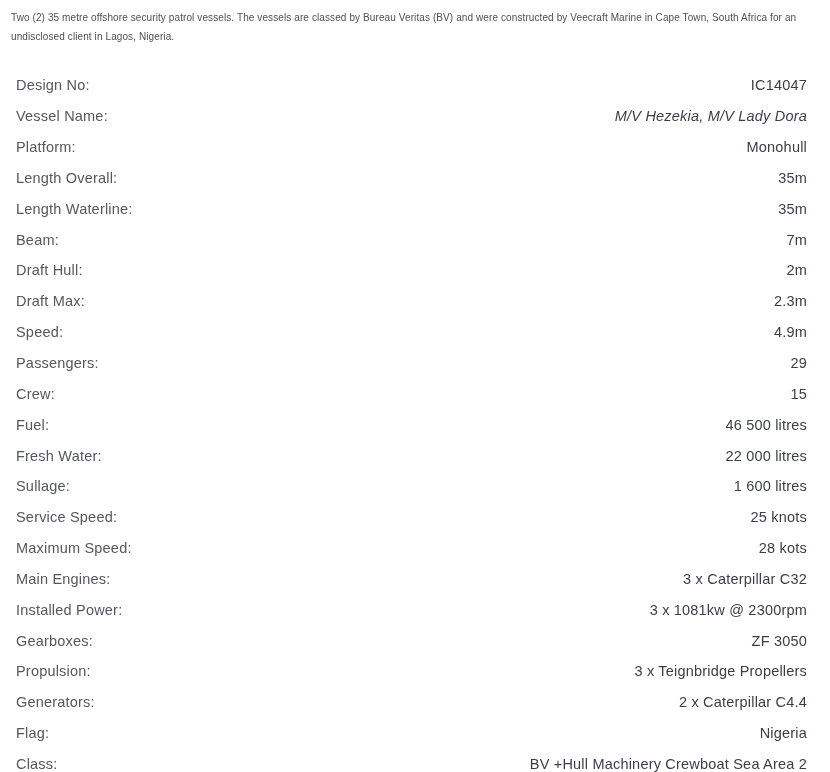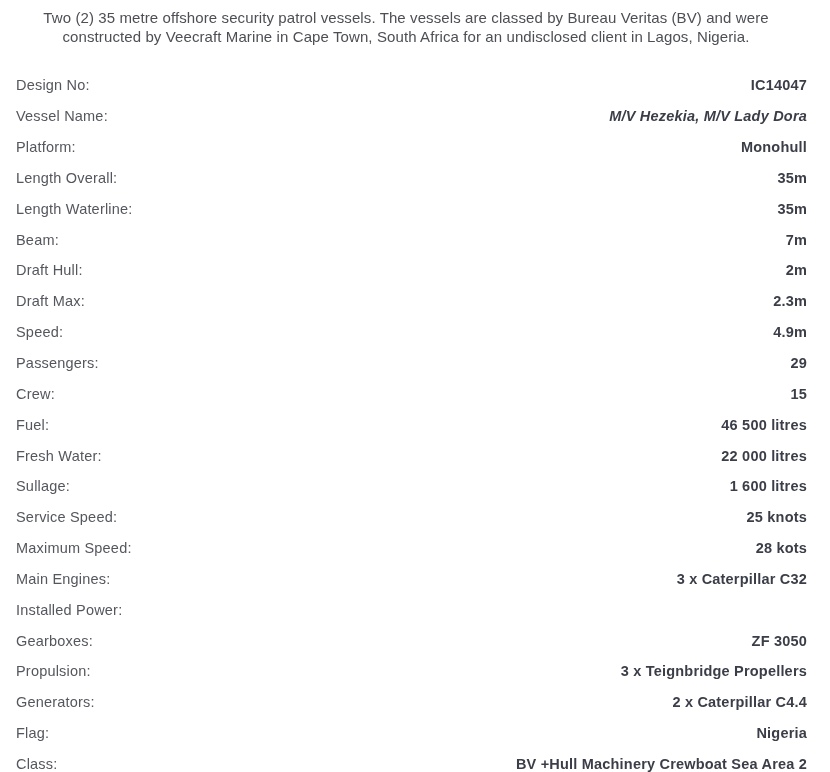--- a/index.html
+++ b/index.html
@@ -15,47 +15,46 @@
     -webkit-font-smoothing: antialiased;
   }
   .page {
     box-sizing: border-box;
     width: 830px;
     height: 772px;
     padding: 8px 23px 0 11px;
   }
   .intro {
     color: #4d4f55;
-    font-size: 15px;
+    font-size: 10px;
     line-height: 19px;
     letter-spacing: 0.1px;
     max-width: 790px;
     margin: 0 0 0 0;
-    text-align: center;
   }
   .spec-list {
     margin-top: 24px;
     padding-left: 5px;
   }
   .spec-row {
     display: flex;
     align-items: center;
     justify-content: space-between;
     height: 30.85px;
   }
   .spec-label {
     color: #55575e;
     font-size: 14.5px;
     letter-spacing: 0.2px;
     white-space: nowrap;
   }
   .spec-value {
     color: #3b3e48;
     font-size: 14.5px;
-    font-weight: bold;
+    font-weight: normal;
     letter-spacing: 0.2px;
     text-align: right;
     white-space: nowrap;
   }
   .spec-value.italic {
     font-style: italic;
   }
 </style>
 </head>
 <body>
@@ -144,20 +143,21 @@
     <span class="spec-value">28 kots</span>
   </div>
 
   <div class="spec-row">
     <span class="spec-label">Main Engines:</span>
     <span class="spec-value">3 x Caterpillar C32</span>
   </div>
 
   <div class="spec-row">
     <span class="spec-label">Installed Power:</span>
+    <span class="spec-value">3 x 1081kw @ 2300rpm</span>
   </div>
 
   <div class="spec-row">
     <span class="spec-label">Gearboxes:</span>
     <span class="spec-value">ZF 3050</span>
   </div>
 
   <div class="spec-row">
     <span class="spec-label">Propulsion:</span>
     <span class="spec-value">3 x Teignbridge Propellers</span>

